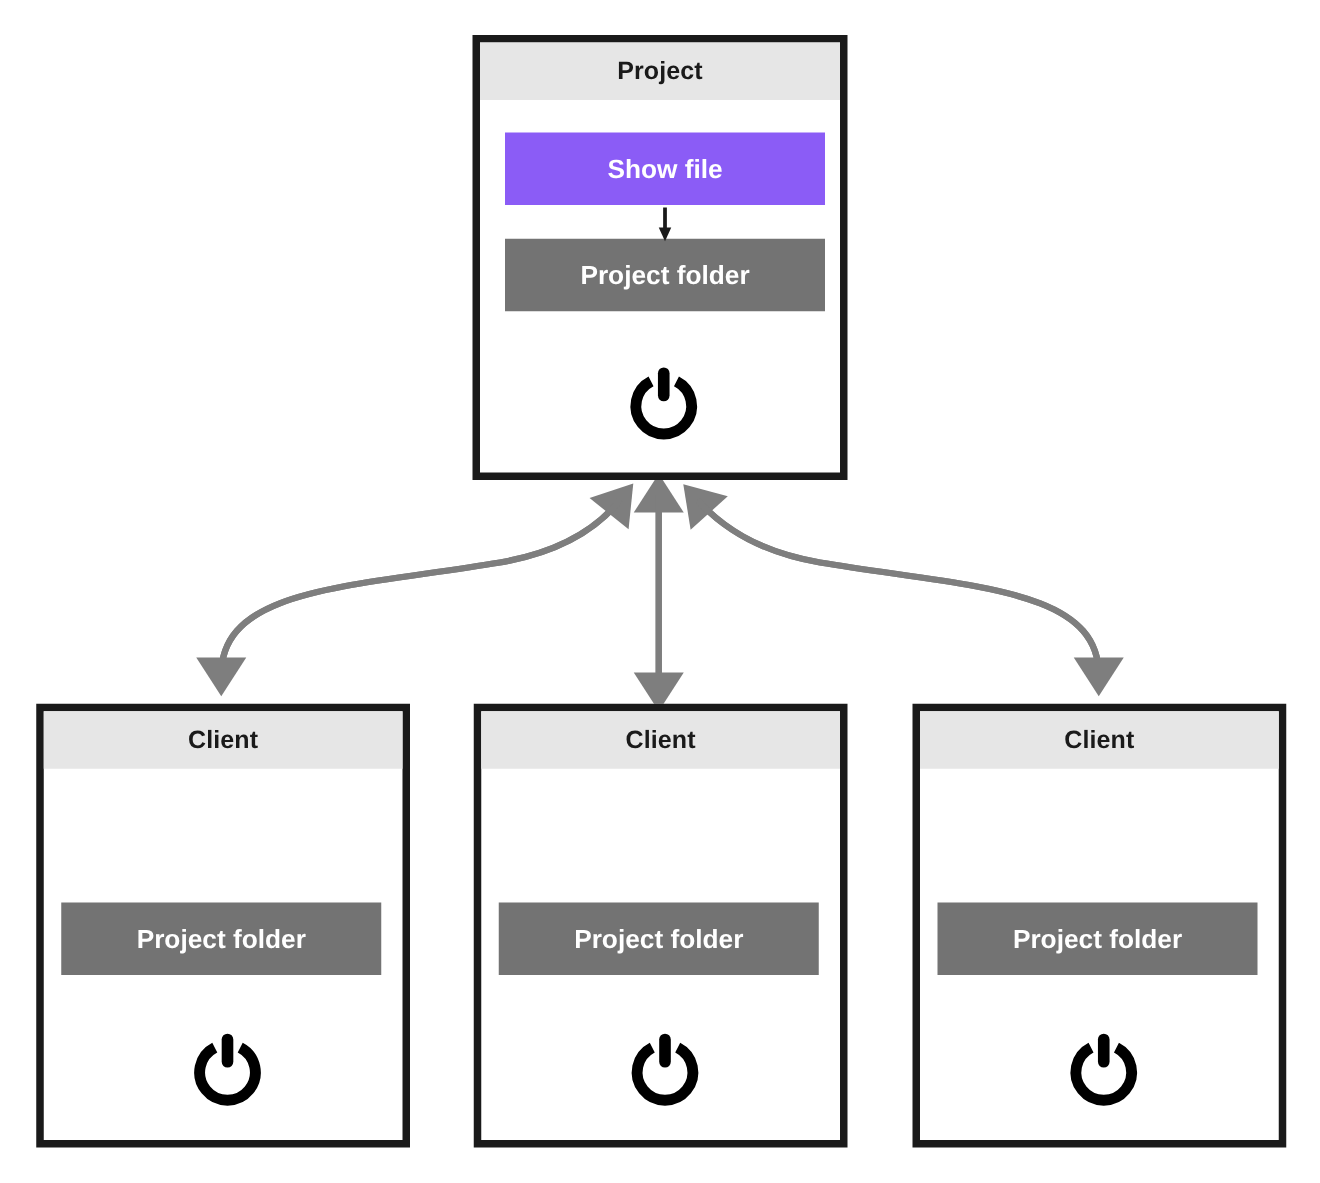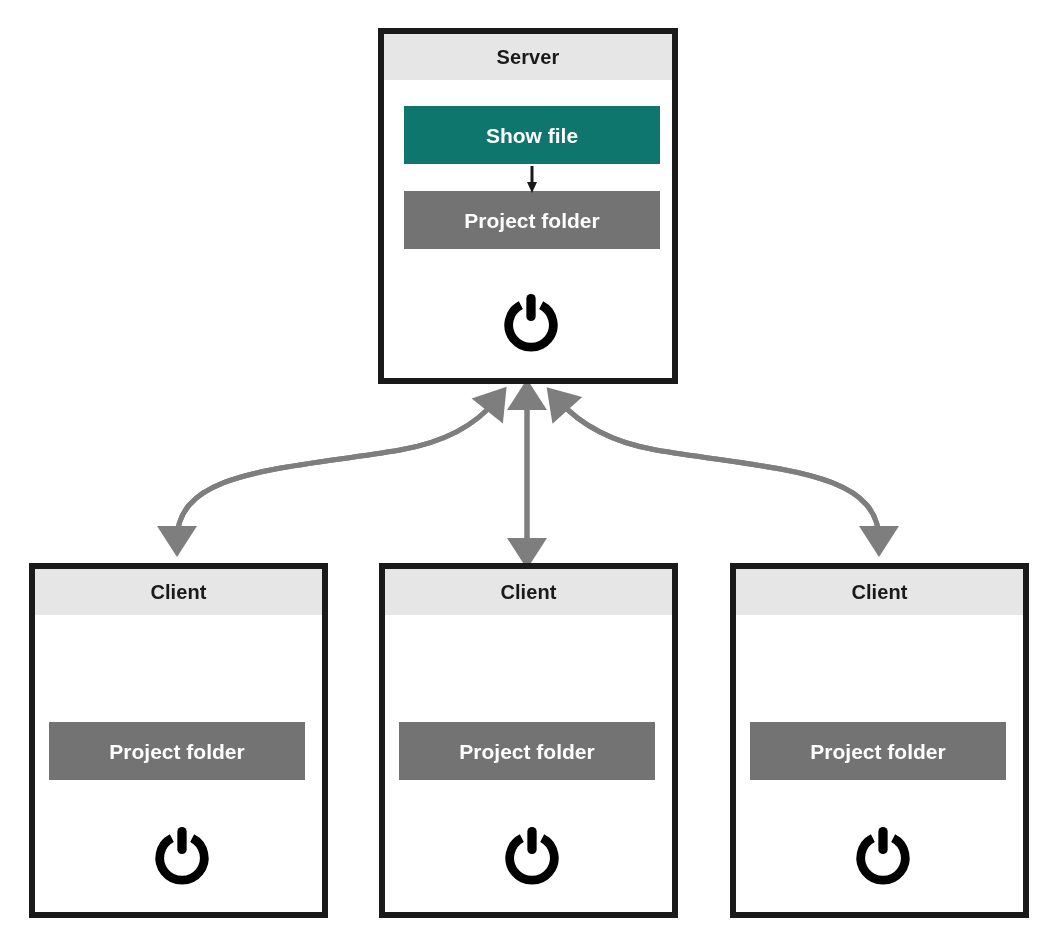--- a/index.html
+++ b/index.html
@@ -51,21 +51,21 @@
     align-items: center;
     justify-content: center;
   }
   .bar-label {
     font-weight: bold;
     font-size: 21px;
     color: #ffffff;
     line-height: 1;
     white-space: nowrap;
   }
-  .bar-teal { background: #0f766e; }
+  .bar-teal { background: #8b5cf6; }
   .bar-orange { background: #737373; }
 
   
   .power-icon {
     position: absolute;
     display: block;
   }
 
   
   #edge-layer {
@@ -109,21 +109,21 @@
 
     <g>
       <path d="M 879 540 C 879 470 776 470 656 450 C 604 441 576 420 558 400" fill="none" stroke="#7e7e7e" stroke-width="5" marker-end="url(#arrowUp)"></path>
       <path d="M 558 400 C 576 420 604 441 656 450 C 776 470 879 470 879 540" fill="none" stroke="#7e7e7e" stroke-width="5" marker-end="url(#arrowDown)"></path>
     </g>
   </svg>
 
   <div class="node" style="left:378px; top:28px; width:300px; height:356px;">
 
     <div class="node-header" style="height:46px;">
-      <span class="node-header-label">Server</span>
+      <span class="node-header-label">Project</span>
     </div>
 
     <div class="bar bar-teal" style="left:20px; top:72px; width:256px; height:58px;">
       <span class="bar-label">Show file</span>
     </div>
 
     <svg class="inner-arrow" style="left:140px; top:130px;" width="16" height="32" viewBox="0 0 16 32" xmlns="http://www.w3.org/2000/svg">
       <path d="M 8 2 L 8 20" stroke="#1a1a1a" stroke-width="3" fill="none"></path>
       <path d="M 3 18 L 13 18 L 8 29 Z" fill="#1a1a1a"></path>
     </svg>

